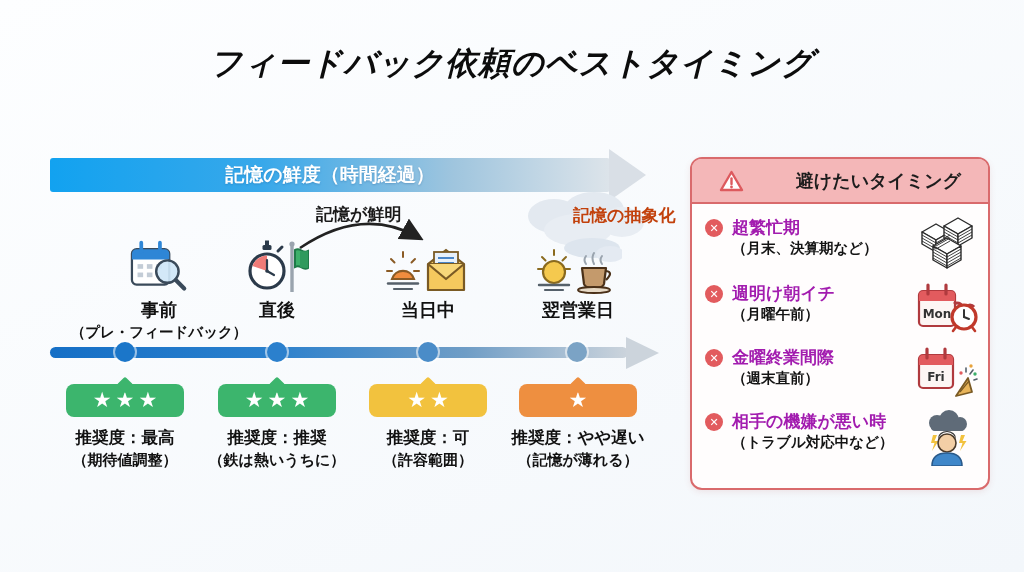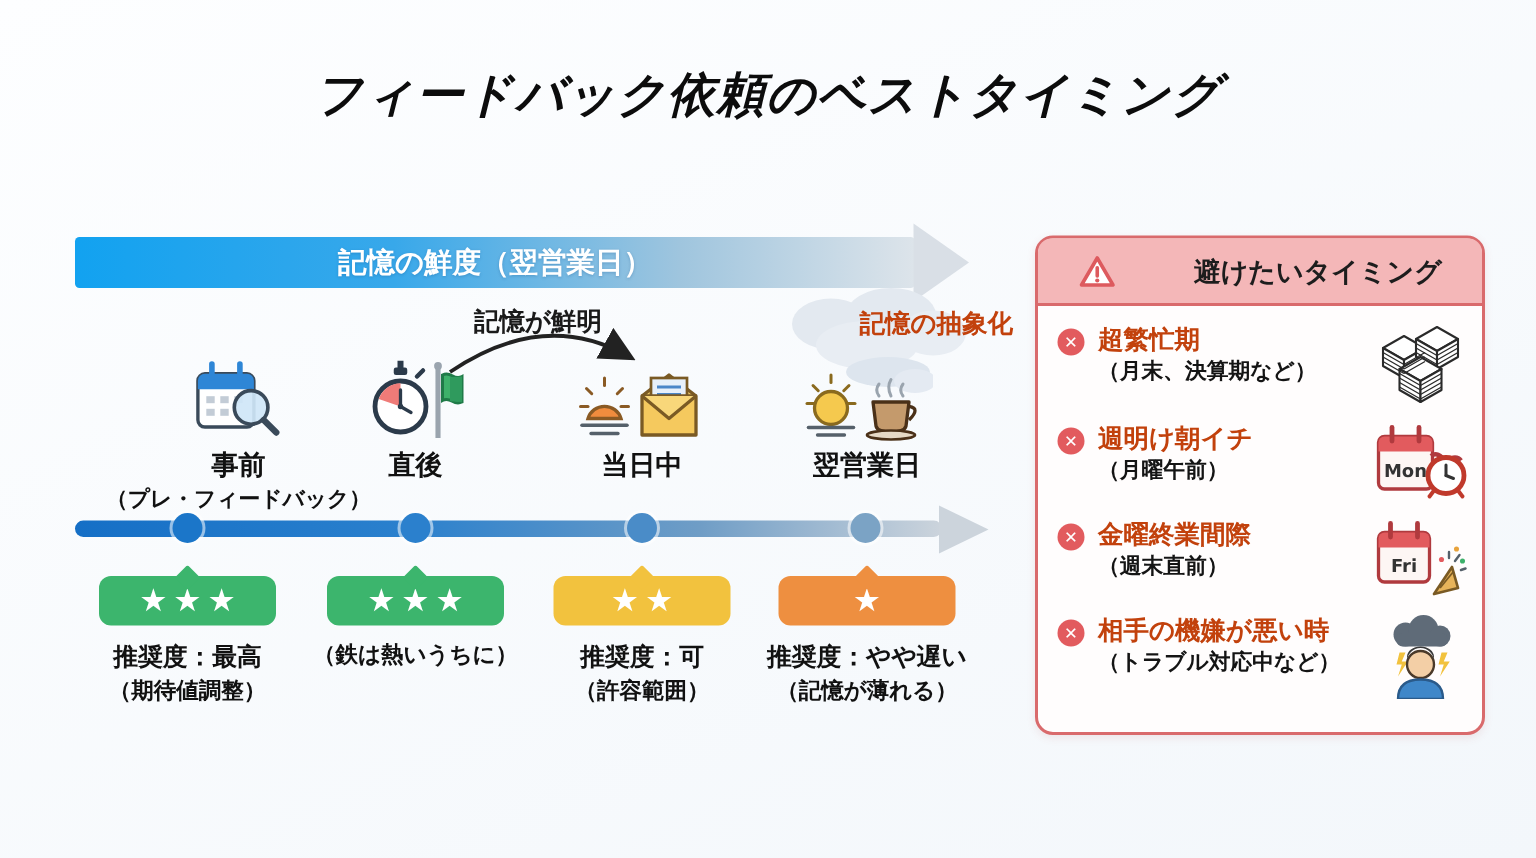--- a/index.html
+++ b/index.html
@@ -100,33 +100,33 @@
   }
   .avoid-title{font-size:18px;font-weight:700;color:#1d1d1d;margin-left:44px;}
   .avoid-items{padding:12px 10px 0 13px;display:flex;flex-direction:column;gap:12px;}
   .avoid-item{display:flex;align-items:flex-start;}
   .x-bullet{
     flex:0 0 auto;width:18px;height:18px;border-radius:50%;background:#e25b5e;color:#fff;
     font-size:11px;font-weight:700;display:flex;align-items:center;justify-content:center;
     margin-top:3px;
   }
   .avoid-text{flex:1 1 auto;margin-left:9px;line-height:1.35;}
-  .avoid-label{font-size:17px;font-weight:700;color:#c2410c;}
+  .avoid-label{font-size:17px;font-weight:700;color:#a21caf;}
   .avoid-note{font-size:14.5px;font-weight:700;color:#141414;}
   .avoid-icon{flex:0 0 auto;width:62px;display:flex;justify-content:center;align-items:center;}
 </style>
 </head>
 <body>
 
 <div class="canvas">
 
   <div class="title">フィードバック依頼のベストタイミング</div>
 
   <div class="banner">
-    <span class="banner-label">記憶の鮮度（翌営業日）</span>
+    <span class="banner-label">記憶の鮮度（時間経過）</span>
   </div>
   <div class="banner-arrowhead"></div>
 
   <div class="note-fresh">記憶が鮮明</div>
   <svg class="fresh-arrow" width="142" height="44" viewBox="0 0 142 44">
     <defs>
       <marker id="ah" markerWidth="9" markerHeight="9" refX="6.5" refY="4.5" orient="auto">
         <path d="M0,0 L9,4.5 L0,9 Z" fill="#222"></path>
       </marker>
     </defs>
@@ -254,20 +254,21 @@
   </div>
   <div class="badge orange b3">
     <span class="stars">★</span>
   </div>
 
   <div class="rating r0">
     <div class="r1">推奨度：最高</div>
     <div class="r2">（期待値調整）</div>
   </div>
   <div class="rating r1c">
+    <div class="r1">推奨度：推奨</div>
     <div class="r2">（鉄は熱いうちに）</div>
   </div>
   <div class="rating r2c">
     <div class="r1">推奨度：可</div>
     <div class="r2">（許容範囲）</div>
   </div>
   <div class="rating r3c">
     <div class="r1">推奨度：やや遅い</div>
     <div class="r2">（記憶が薄れる）</div>
   </div>

